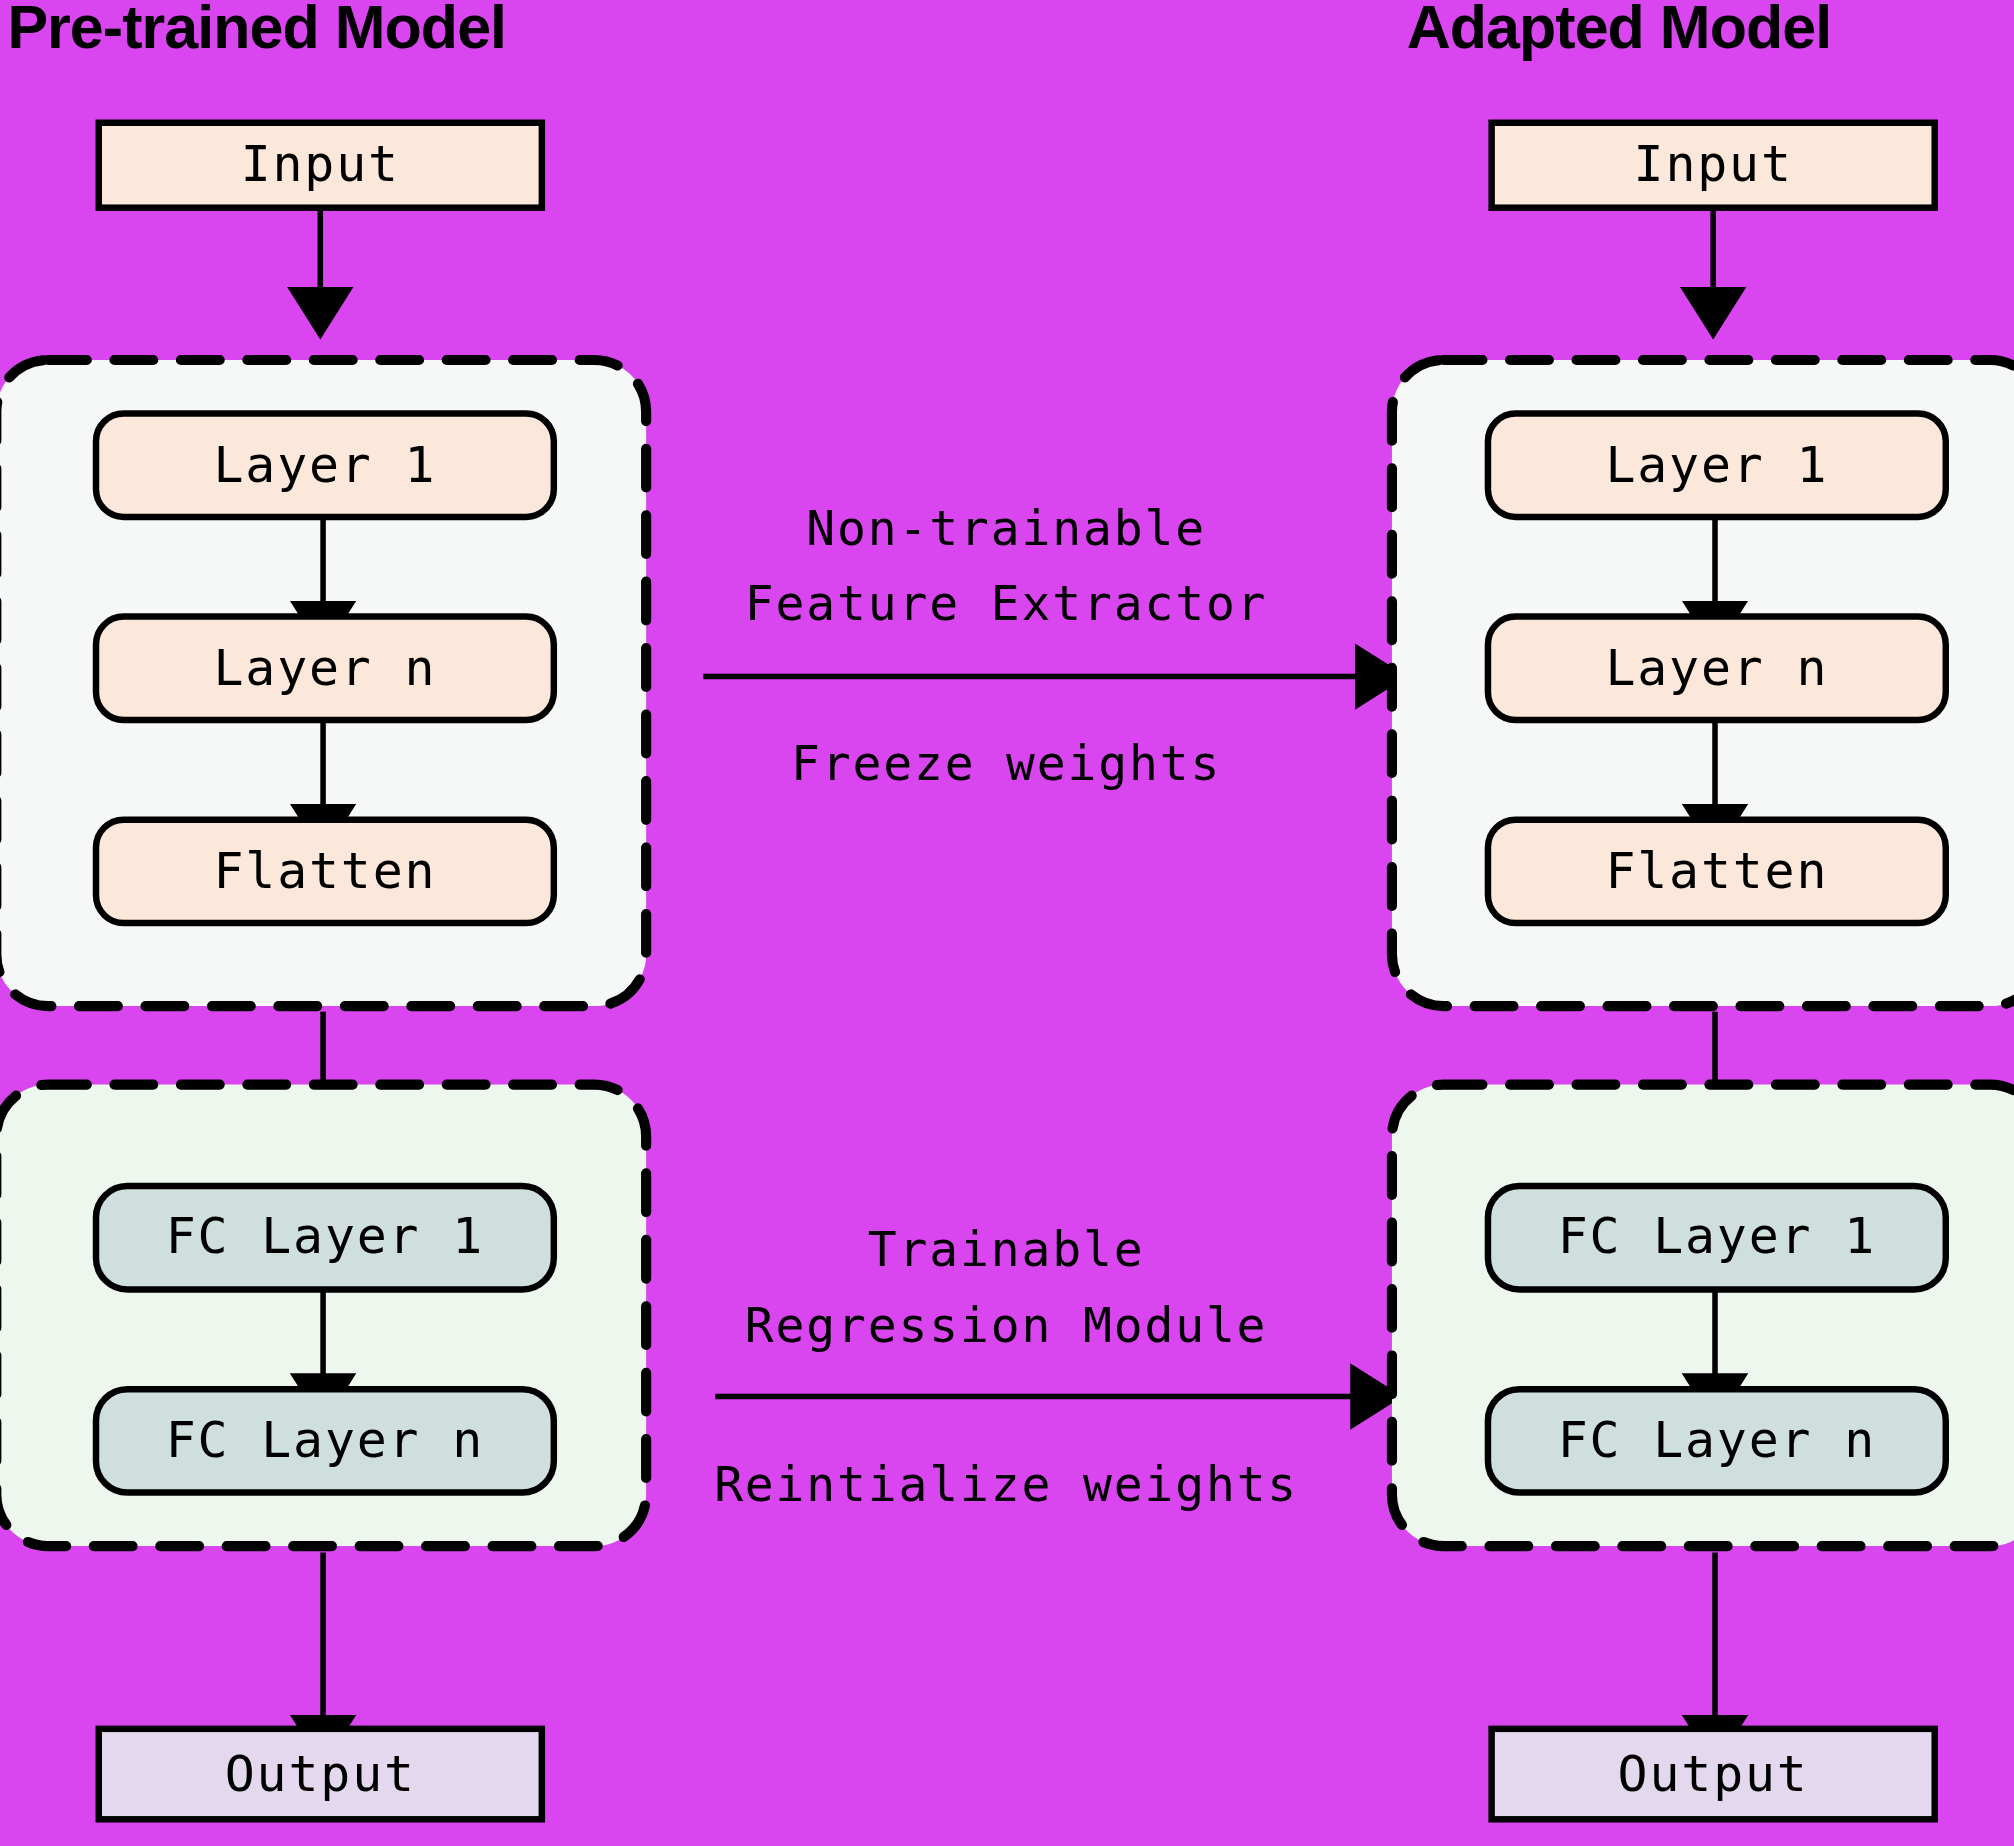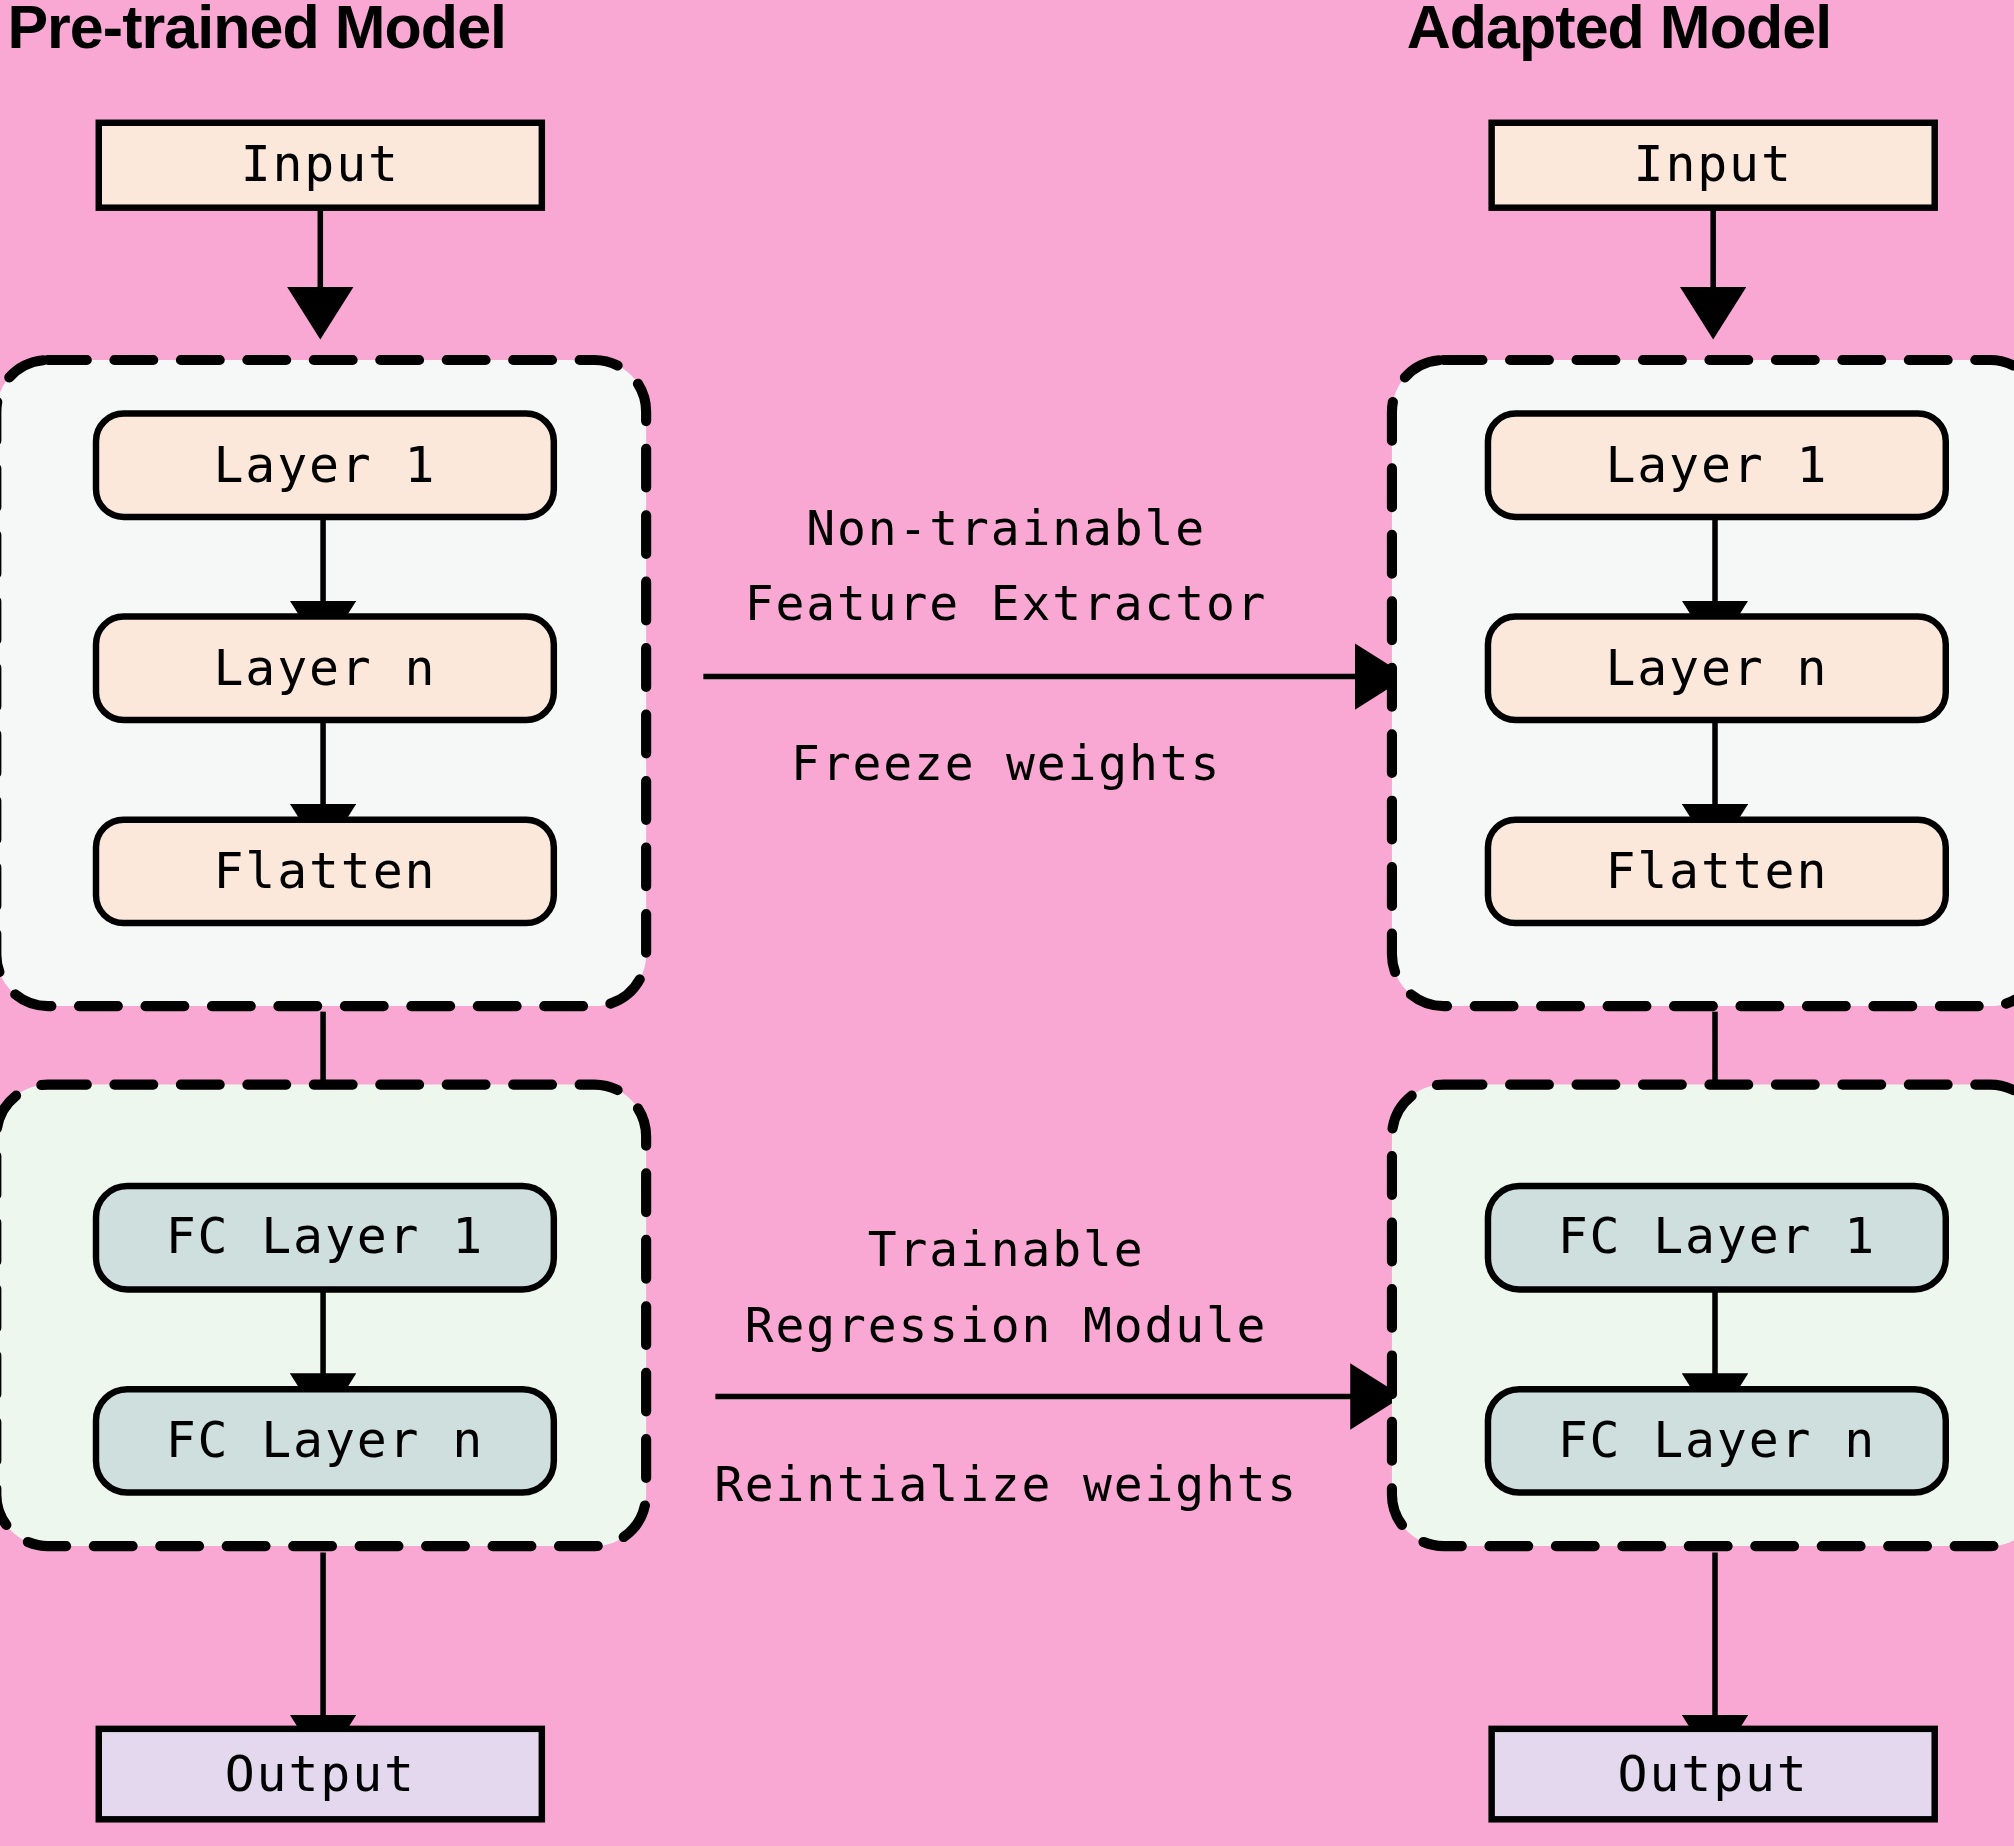--- a/index.html
+++ b/index.html
@@ -4,21 +4,21 @@
 <style>
   html, body {
     margin: 0;
     padding: 0;
     background: #ffffff;
   }
   #stage {
     position: relative;
     width: 2015px;
     height: 1847px;
-    background: #f9a8d4;
+    background: #d946ef;
     overflow: hidden;
     font-family: "DejaVu Sans Mono", "Liberation Mono", monospace;
   }
   svg#diagram {
     position: absolute;
     left: 0;
     top: 0;
     width: 2015px;
     height: 1847px;
     display: block;

